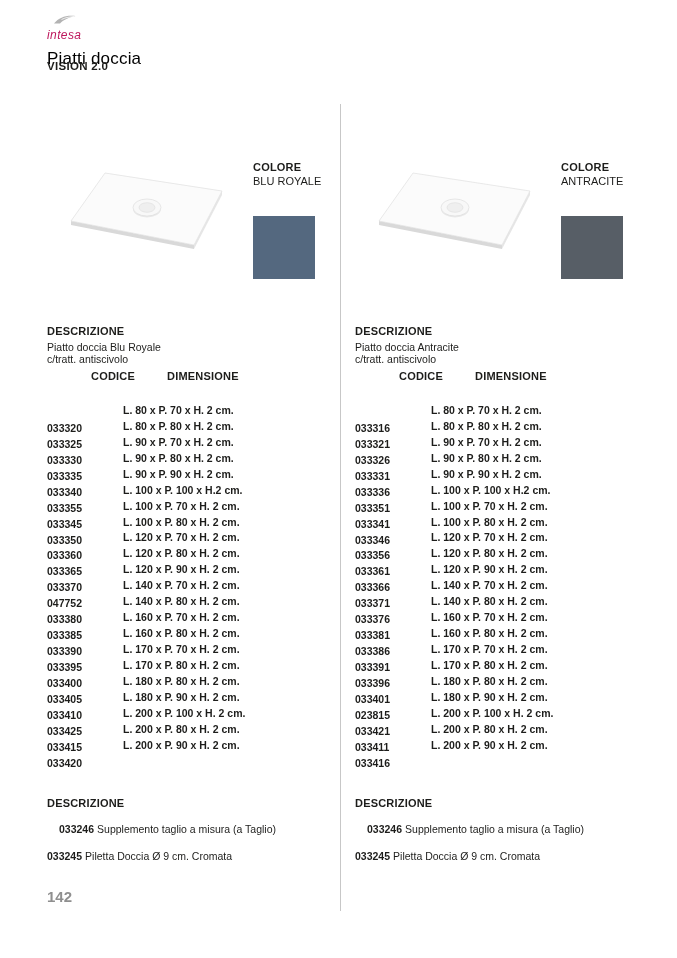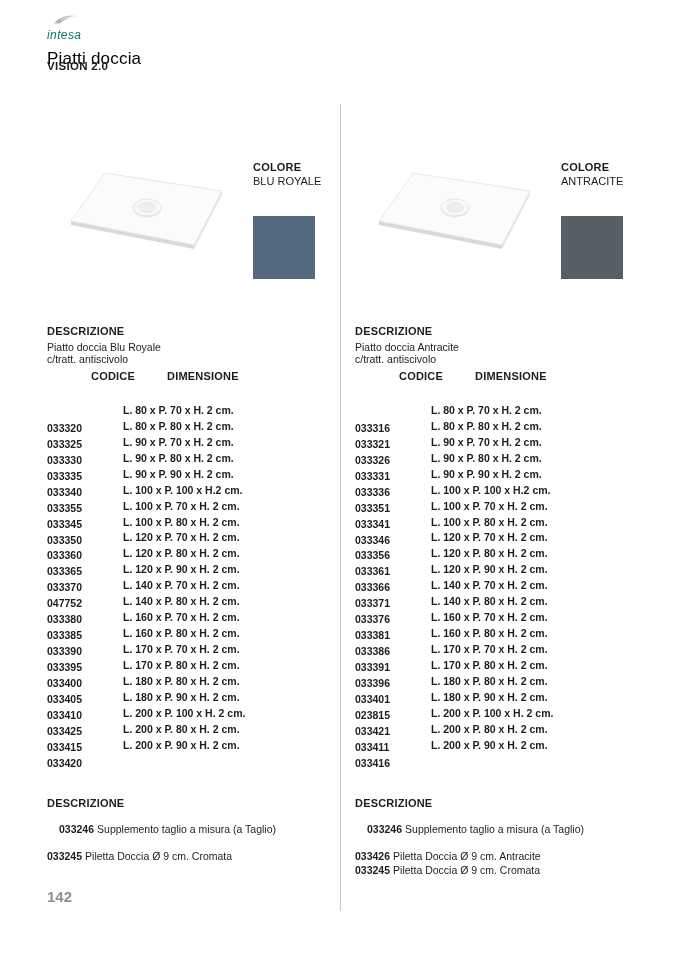--- a/index.html
+++ b/index.html
@@ -3,21 +3,21 @@
 <meta charset="utf-8">
 <style>
   * { margin:0; padding:0; box-sizing:border-box; }
   html,body { background:#ffffff; }
   body { font-family:"Liberation Sans", sans-serif; color:#1d1d1b; }
   .page { position:relative; width:677px; height:958px; background:#ffffff; overflow:hidden; }
 
   
   .logo { position:absolute; left:47px; top:14px; width:60px; }
   .logo .swoosh { display:block; margin-left:6px; }
-  .logo .brand { font-style:italic; font-size:12px; color:#0f766e; letter-spacing:0.4px; }
+  .logo .brand { font-style:italic; font-size:12px; color:#be185d; letter-spacing:0.4px; }
   .title { position:absolute; left:47px; top:49px; font-size:17px; font-weight:400; color:#000000; letter-spacing:0.2px; }
   .subtitle { position:absolute; left:47px; top:60px; font-size:11.5px; font-weight:700; letter-spacing:0.3px; }
 
   
   .divider { position:absolute; left:340px; top:104px; width:1px; height:807px; }
 
   
   .col { position:absolute; top:0; width:292px; height:958px; }
   #col-0 { left:47px; }
   #col-1 { left:355px; }
@@ -351,21 +351,20 @@
     <span class="t-dim">L. 200 x P. 90 x H. 2 cm.</span>
   </div>
 </div>
 
     <div class="accessories">
       <div class="acc-label">DESCRIZIONE</div>
       <div class="acc-sup">
   <div class="a-line"><span class="a-code">033246</span><span class="a-text">Supplemento taglio a misura (a Taglio)</span></div>
 </div>
       <div class="acc-pil">
-  <div class="a-line"><span class="a-code">033426</span><span class="a-text">Piletta Doccia Ø 9 cm. Antracite</span></div>
 
   <div class="a-line"><span class="a-code">033245</span><span class="a-text">Piletta Doccia Ø 9 cm. Cromata</span></div>
 </div>
     </div>
   </div>
 
   <div class="page-number">142</div>
 </div>
 
 </body></html>

